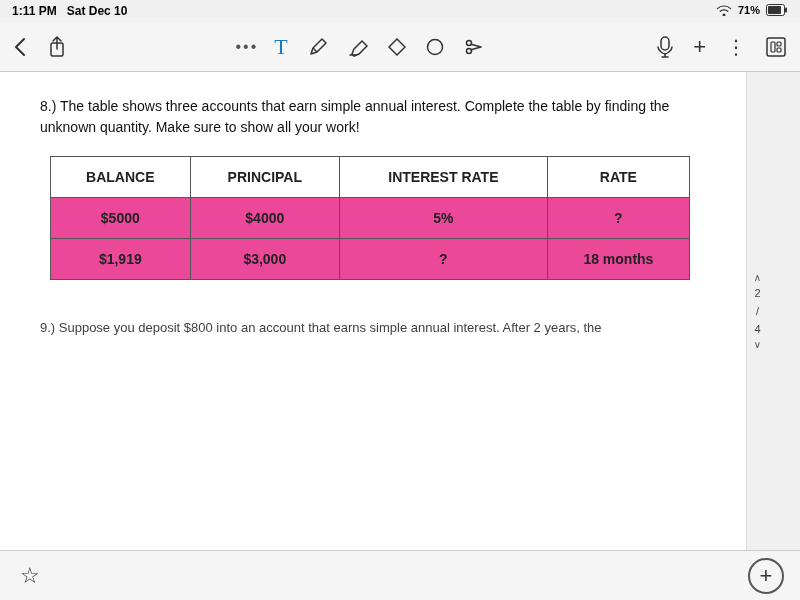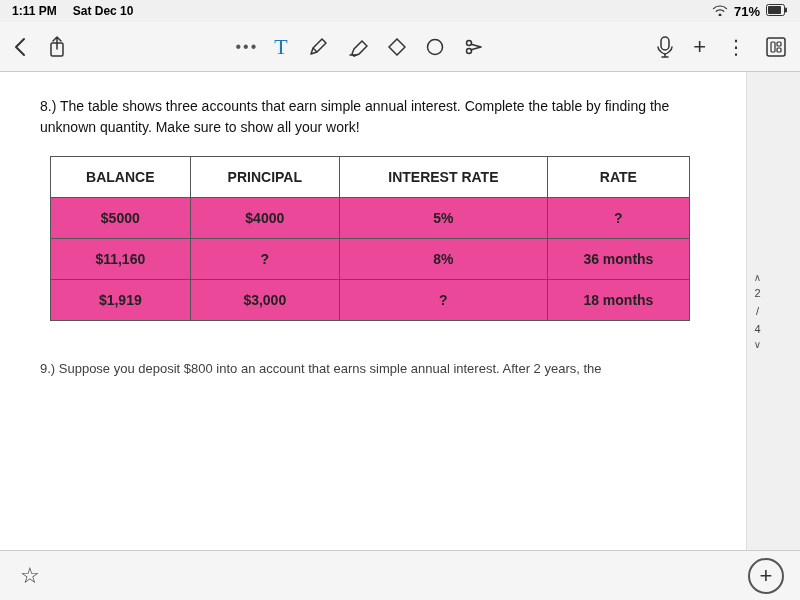--- a/index.html
+++ b/index.html
@@ -27,23 +27,23 @@
     }
 
     .status-left {
       display: flex;
       align-items: center;
       gap: 4px;
     }
 
     .status-right {
       display: flex;
-      align-items: center;
+      align-items: flex-start;
       gap: 6px;
-      font-size: 13px;
+      font-size: 11px;
     }
 
     
     .toolbar {
       width: 800px;
       height: 50px;
       background: #f5f5f5;
       border-bottom: 1px solid #ccc;
       display: flex;
       align-items: center;
@@ -182,21 +182,21 @@
       color: #555;
       cursor: pointer;
     }
   </style>
 </head>
 <body>
 
 <div class="status-bar">
   <div class="status-left">
     <span>1:11 PM</span>
-    <span style="margin-left:12px;">Sat Dec 10</span>
+    <span style="margin-left:6px;">Sat Dec 10</span>
   </div>
   <div class="status-right">
     <span>
       <svg width="16" height="12" viewBox="0 0 16 12" fill="none">
         <path d="M8 9.5a1.5 1.5 0 1 1 0 3 1.5 1.5 0 0 1 0-3z" fill="#333"></path>
         <path d="M4.2 7.3A5.2 5.2 0 0 1 8 5.8a5.2 5.2 0 0 1 3.8 1.5" stroke="#333" stroke-width="1.2" fill="none" stroke-linecap="round"></path>
         <path d="M1.5 4.6A8.5 8.5 0 0 1 8 2a8.5 8.5 0 0 1 6.5 2.6" stroke="#333" stroke-width="1.2" fill="none" stroke-linecap="round"></path>
       </svg>
     </span>
     <span>71%</span>
@@ -301,26 +301,20 @@
         </tr>
       </thead>
       <tbody>
         <tr>
           <td>$5000</td>
           <td>$4000</td>
           <td>5%</td>
           <td>?</td>
         </tr>
         <tr>
-          <td>$11,160</td>
-          <td>?</td>
-          <td>8%</td>
-          <td>36 months</td>
-        </tr>
-        <tr>
           <td>$1,919</td>
           <td>$3,000</td>
           <td>?</td>
           <td>18 months</td>
         </tr>
       </tbody>
     </table>
 
     <p class="q9-text" style="margin-top: 40px;">9.) Suppose you deposit $800 into an account that earns simple annual interest. After 2 years, the</p>
   </div>

